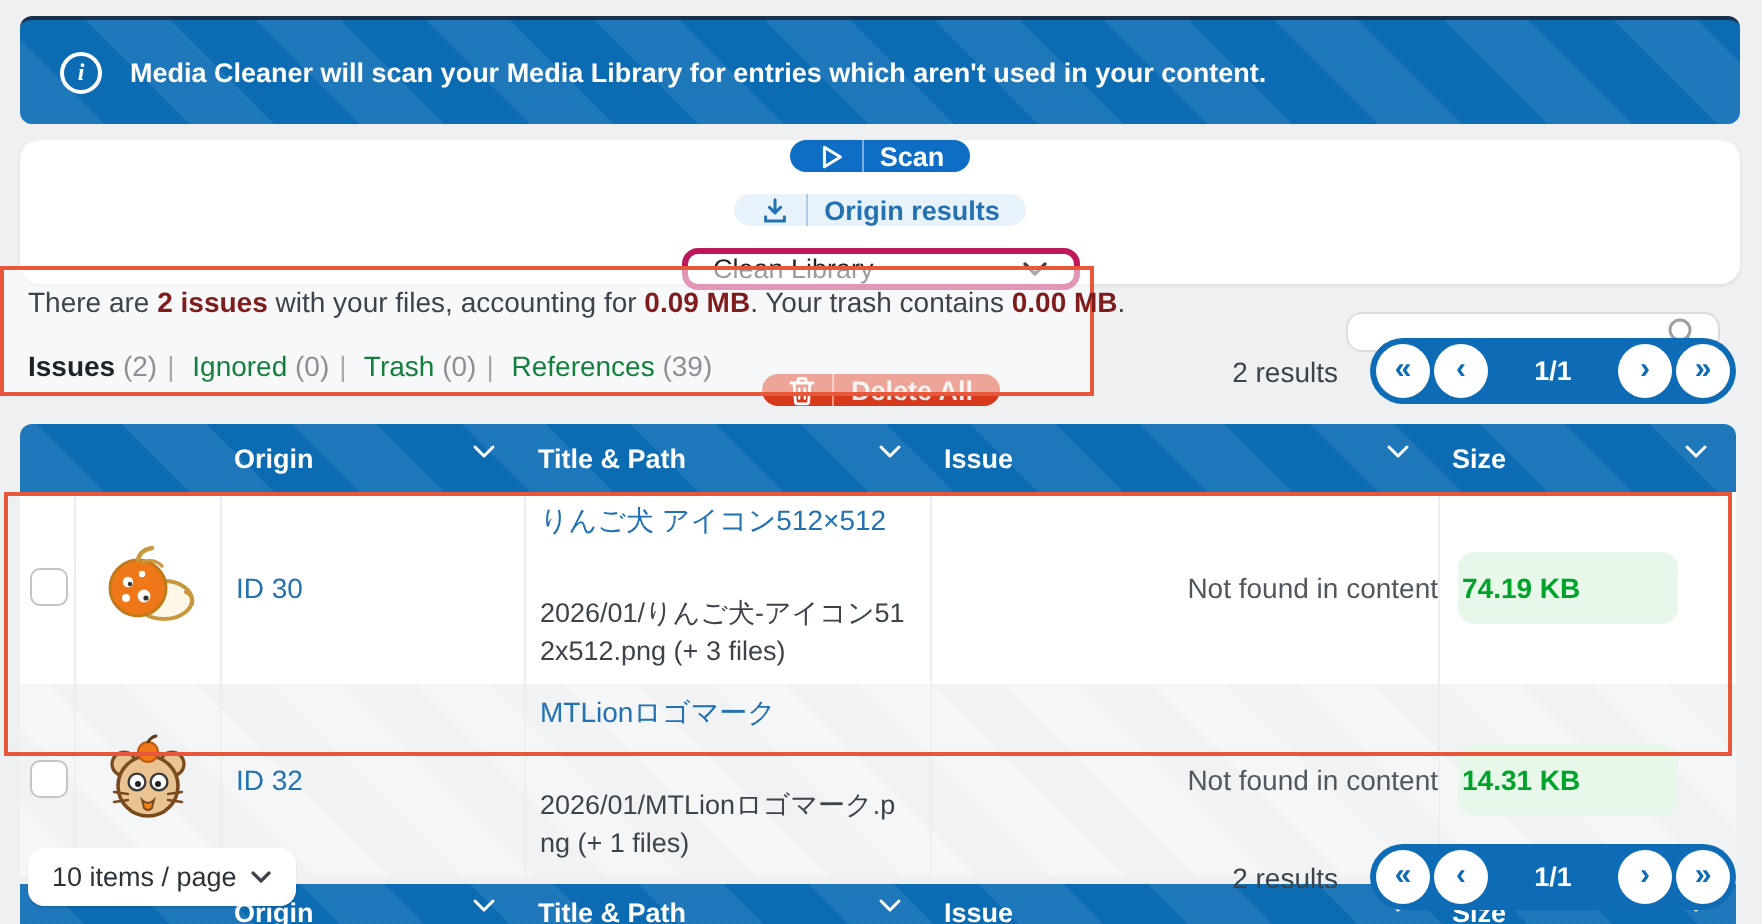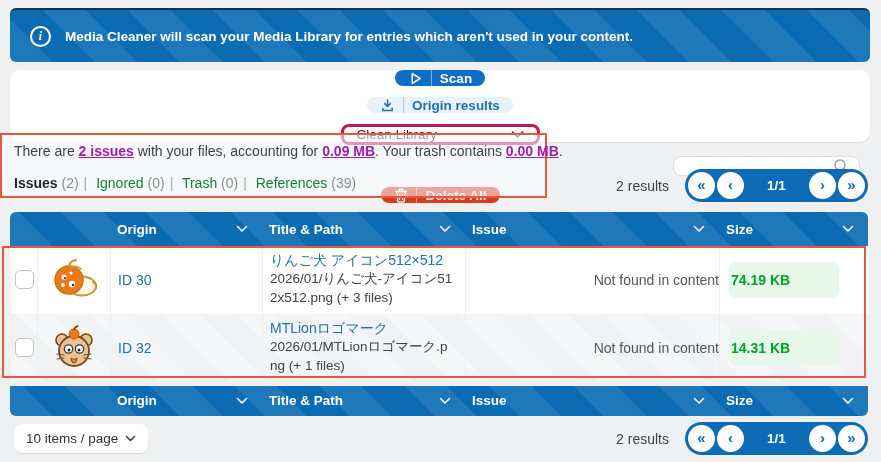--- a/index.html
+++ b/index.html
@@ -36,21 +36,21 @@
     padding:0 13px; font-size:13.5px; color:#1d2327; cursor:pointer; }
   .search-wrap { margin-left:auto; width:187px; height:36px; border:1px solid #dcdcde;
     border-radius:8px; background:#fff; display:flex; align-items:center; padding:0 9px; }
   .search-wrap input { border:none; outline:none; flex:1; font-size:13px; min-width:0;
     font-family:inherit; background:transparent; }
 
   
   .status-box { position:absolute; left:0px; top:133px; width:547px; height:65px;
     border:2px solid #e8573a; background:rgba(255,255,255,.55); }
   .summary { position:absolute; left:12px; top:8px; font-size:14px; color:#3c434a; white-space:nowrap; }
-  .summary b { color:#a21caf;text-decoration:underline; }
+  .summary b { color:#7f1d1d; }
   .tabs { position:absolute; left:12px; top:40px; font-size:14px; color:#8c8f94; white-space:nowrap; }
   .tabs .tab-label { color:#15803d; cursor:pointer; }
   .tabs .tab-active { color:#1d2327; font-weight:700; cursor:default; }
   .tabs .cnt { color:#8c8f94; }
   .tabs .pipe { color:#a7aaad; margin:0 5px; }
 
   
   .results-line { position:absolute; right:13px; display:flex; align-items:center; gap:16px; }
   .results-line.top { top:169px; } .results-line.bottom { top:422px; }
   .results-count { font-size:14px; color:#3c434a; }
@@ -60,31 +60,31 @@
     color:#0d6cb5; font-size:15px; font-weight:700; display:flex; align-items:center;
     justify-content:center; cursor:pointer; flex:none; padding-bottom:2px; font-family:inherit; }
   .pager .pg-btn + .pg-btn { margin-left:2px; }
   .pager .pg-label { flex:1; text-align:center; color:#fff; font-size:13.5px; font-weight:700; }
 
   
   .tbl { position:absolute; left:10px; top:212px; width:858px; }
   .tbl-grid { display:grid; grid-template-columns:27px 73px 152px 203px 254px 149px; }
   .thead { height:34px; border-radius:6px 6px 0 0; align-items:center; color:#fff; font-size:13.5px; font-weight:600; }
   .thead.bottom { border-radius:0 0 6px 6px; height:30px; margin-top:4px; }
-  .th-cell { display:flex; align-items:center; justify-content:space-between; padding:0 14px 0 7px; }
+  .th-cell { display:flex; justify-content:space-between; padding:0 14px 0 7px; }
   .th-check, .row-check { width:19px; height:19px; border-radius:5px; background:#fff; margin-left:4px; cursor:pointer; }
   .row-check { border:1px solid #c3c4c7; margin-left:5px; }
   .trow { background:#fff; }
   .trow.alt { background-image:repeating-linear-gradient(45deg, #f5f6f7 0 26px, #f0f2f3 26px 52px); }
   .trow > div { display:flex; align-items:center; border-left:1px solid #eceff1; min-height:65px; }
   .trow > div:first-child { border-left:none; }
   .cell-thumb { justify-content:center; }
   .cell-origin { padding-left:7px; }
   .cell-origin a, .cell-title a { color:#2271b1; text-decoration:none; font-size:14px; cursor:pointer; }
-  .cell-title { flex-direction:column; align-items:flex-start !important; justify-content:center; padding:6px 10px 6px 7px; }
+  .cell-title { flex-direction:column; align-items:flex-start !important; justify-content:center; padding:6px 10px 6px 7px;gap:28px; }
   .cell-title .path { font-size:13.5px; color:#3c434a; line-height:1.4; word-break:break-all; }
   .cell-issue { padding-left:8px; font-size:14px; color:#50575e;justify-content:flex-end; }
   .size-pill { margin-left:9px; width:110px; height:36px; background:#e7f8ea; border-radius:8px;
     display:flex; align-items:center; padding-left:2px; color:#00a32a; font-size:14px; font-weight:700; }
 
   .rows-annotation { position:absolute; left:2px; top:246px; width:864px; height:132px;
     border:2px solid #e8573a; pointer-events:none; z-index:5; }
 
   
   .per-page { position:absolute; left:14px; top:424px; height:29px; background:#fff;

